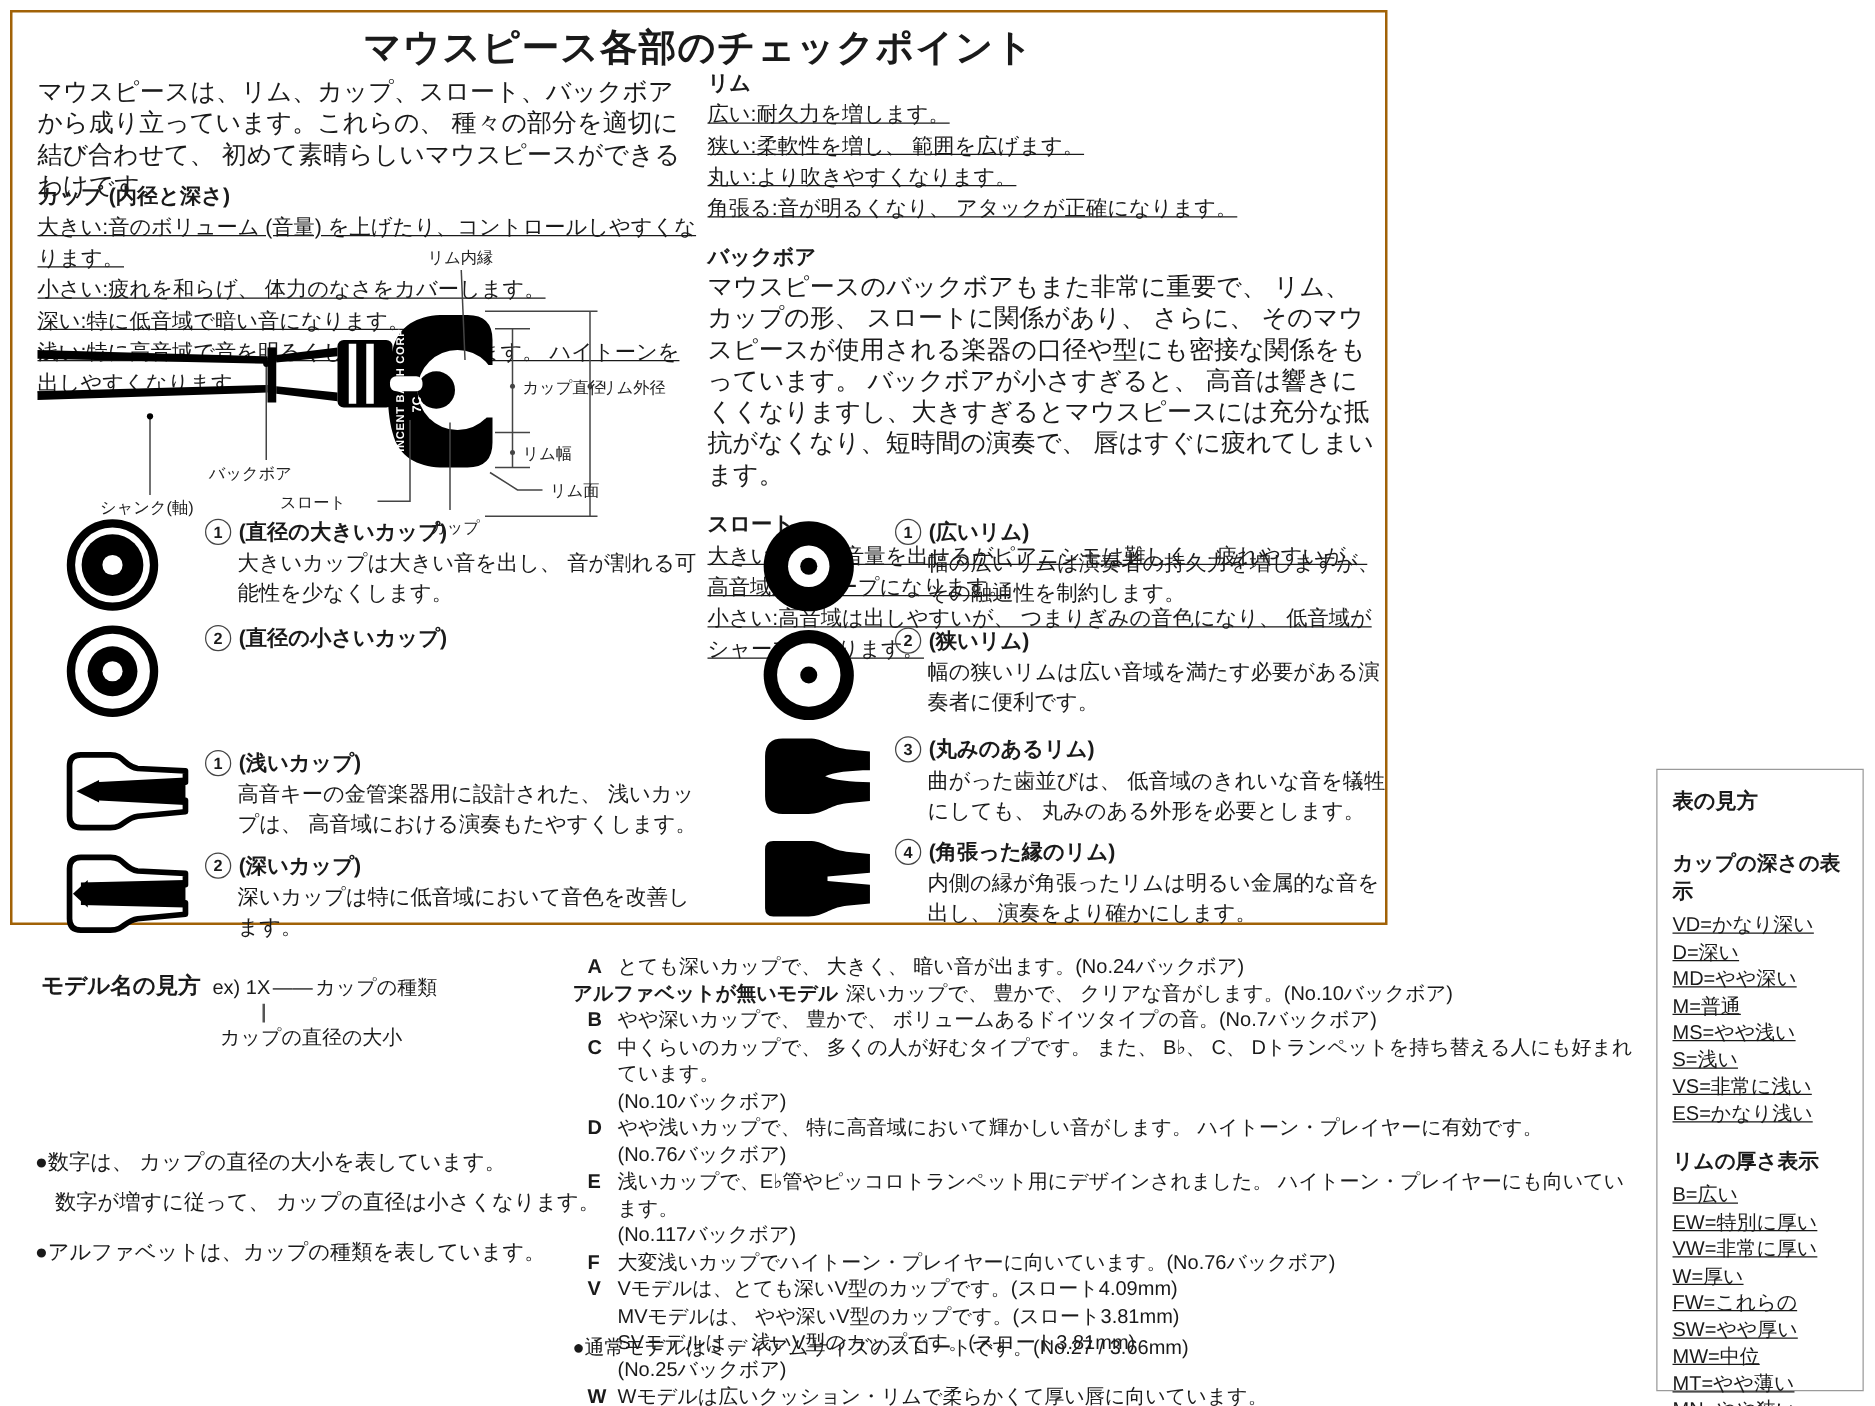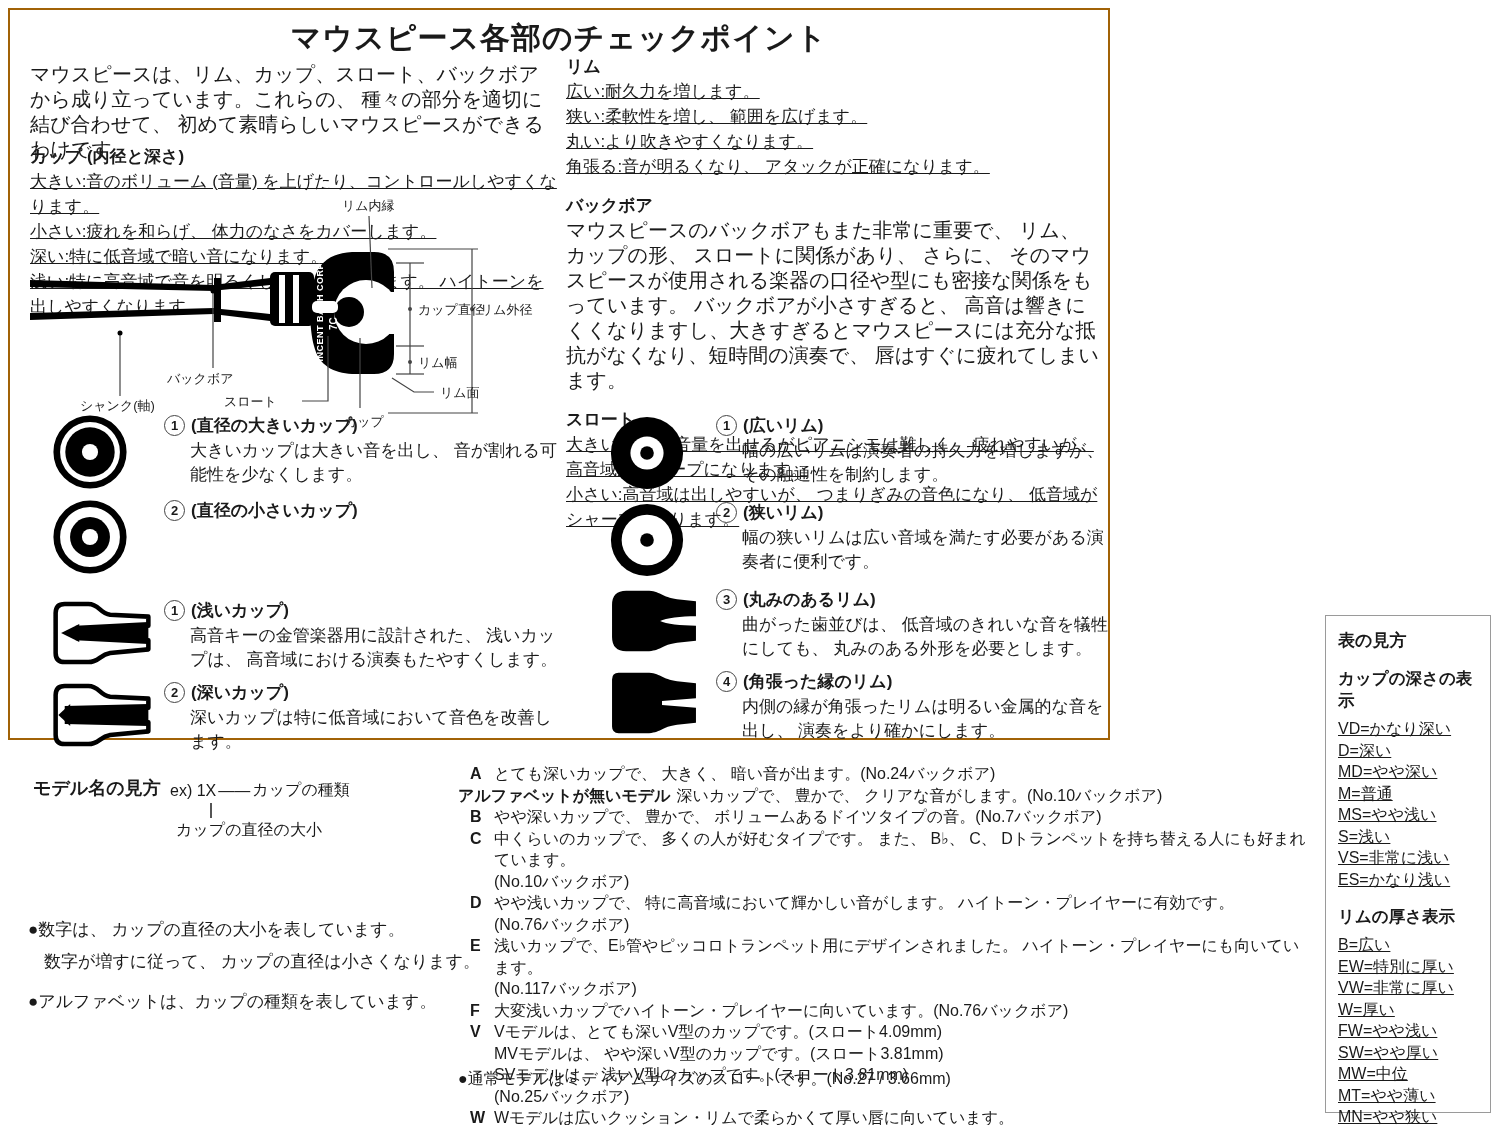--- a/index.html
+++ b/index.html
@@ -45,21 +45,21 @@
   
   #model-list{left:458px;top:763px;width:850px;font-size:16px;line-height:21.5px;}
   .mrow{position:relative;}
   .mrow.lettered{padding-left:36px;}
   .mlabel{position:absolute;left:12px;top:0;font-weight:bold;}
   .mlabel-inline{font-weight:bold;margin-right:6px;}
   #footnote{left:458px;top:1068px;font-size:16px;line-height:21.5px;}
   
   #legend{left:1325px;top:615px;width:166px;height:498px;border:1px solid #9a9a9a;
           box-sizing:border-box;padding:13px 12px;background:#fff;}
-  #legend .l-title{font-size:17px;font-weight:bold;margin-bottom:16px;}
+  #legend .l-title{font-size:17px;font-weight:bold;margin-bottom:28px;}
   #legend .l-sub{font-size:16.5px;font-weight:bold;margin-bottom:6px;}
   #legend .tline{font-size:16px;line-height:21.5px;}
   #legend .l-gap{height:16px;}
   .tline{font-size:17px;line-height:25px;text-decoration:underline;}
 </style>
 </head>
 <body>
 
 <div id="main-box" class="abs">
   <div id="panel-title" class="abs">マウスピース各部のチェックポイント</div>
@@ -354,20 +354,20 @@
       <div class="tline">VS=非常に浅い</div>
       <div class="tline">ES=かなり浅い</div>
     </div>
   <div class="l-gap"></div>
   <div class="l-sub">リムの厚さ表示</div>
   <div>
       <div class="tline">B=広い</div>
       <div class="tline">EW=特別に厚い</div>
       <div class="tline">VW=非常に厚い</div>
       <div class="tline">W=厚い</div>
-      <div class="tline">FW=やや浅い</div>
+      <div class="tline">FW=これらの</div>
       <div class="tline">SW=やや厚い</div>
       <div class="tline">MW=中位</div>
       <div class="tline">MT=やや薄い</div>
       <div class="tline">MN=やや狭い</div>
       <div class="tline">N=狭い</div>
     </div>
 </div>
 
 </body></html>

